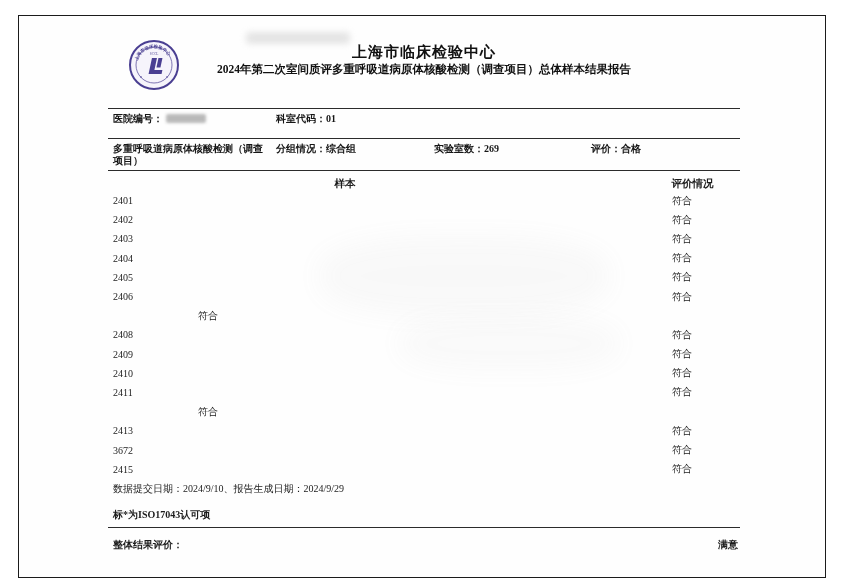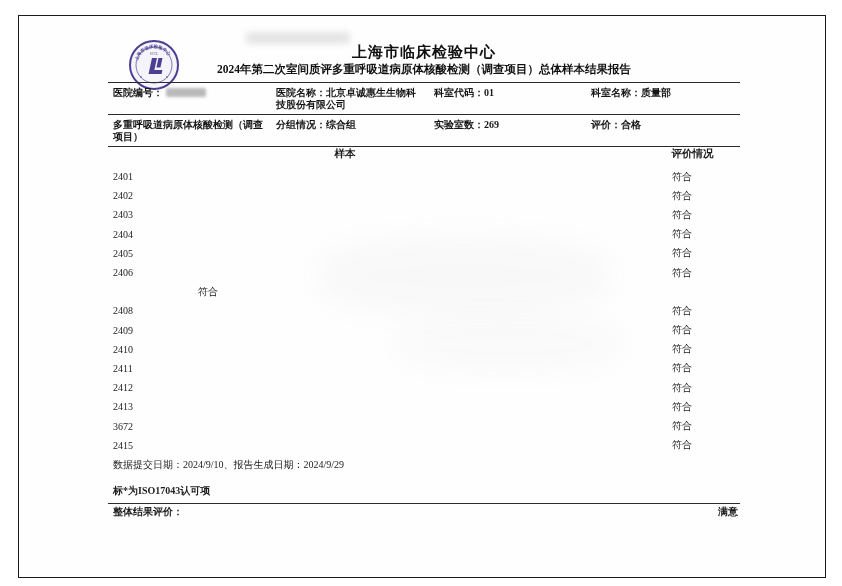--- a/index.html
+++ b/index.html
@@ -34,48 +34,48 @@
     display:inline-block;width:40px;height:9px;
     background:#a9a9a9;filter:blur(1.6px);opacity:.8;
     border-radius:2px;vertical-align:-1px;margin-left:3px;
   }
   
   .logo{position:absolute;left:109px;top:23px;width:52px;height:52px;}
   .titles{position:absolute;left:89px;top:27px;width:632px;text-align:center;}
   .title{font-size:15px;font-weight:bold;letter-spacing:1px;color:#111;}
   .subtitle{font-size:11.5px;font-weight:bold;margin-top:0;color:#111;}
   
-  .content{position:absolute;left:89px;top:66px;width:632px;}
+  .content{position:absolute;left:89px;top:92px;width:632px;}
   .hrule{border:none;border-top:1.4px solid #2b2b2b;margin:0;}
   .hrule.thin{border-top-width:1px;}
   .info-row{
     display:grid;
     grid-template-columns:163px 158px 157px 154px;
     padding:3px 0 4px 0;
     min-height:22px;
   }
   .info-cell{
     font-size:10px;font-weight:bold;line-height:11.5px;
     padding:1px 6px 0 5px;color:#161616;
   }
   
-  .thead{display:flex;height:20px;align-items:flex-start;gap:21px;}
+  .thead{display:flex;height:20px;align-items:flex-end;gap:21px;}
   .col-sample-h{flex:0 0 474px;text-align:center;font-size:10.5px;font-weight:bold;}
   .col-eval{width:116px;padding-left:42px;text-align:center;font-size:10.5px;}
   .thead .col-eval{font-weight:bold;}
   .trow{display:flex;height:19.2px;align-items:center;}
   .col-sample{flex:0 0 474px;font-size:10px;padding-left:5px;box-sizing:border-box;}
   .trow .col-eval{font-size:10px;}
   
   .dates{margin-top:3px;font-size:10px;font-weight:normal;padding-left:5px;height:14px;}
   .note{margin-top:12px;font-size:10px;font-weight:bold;padding-left:5px;height:14px;}
   .hrule.bottom{margin-top:5px;}
   .overall{
     display:flex;justify-content:space-between;align-items:center;
-    font-size:10px;font-weight:bold;
+    margin-top:9px;font-size:10px;font-weight:bold;
     padding:0 2px 0 5px;height:16px;
   }
 </style>
 </head>
 <body>
 
 <div class="page">
 
   <div class="smudge smudge-top"></div>
   <div class="watermark wm1"></div>
@@ -104,23 +104,21 @@
   <div class="titles">
     <div class="title">上海市临床检验中心</div>
     <div class="subtitle">2024年第二次室间质评多重呼吸道病原体核酸检测（调查项目）总体样本结果报告</div>
   </div>
 
   <div class="content">
     <hr class="hrule">
 
     <div class="info-row">
       <div class="info-cell"><span>医院编号：</span><span class="redact-blob"></span></div>
-      <div class="info-cell"><span>医院名称：</span><span>北京卓诚惠生生物科技股份有限公司</span></div>
       <div class="info-cell"><span>科室代码：</span><span>01</span></div>
-      <div class="info-cell"><span>科室名称：</span><span>质量部</span></div>
     </div>
 
     <hr class="hrule thin">
 
     <div class="info-row">
       <div class="info-cell"><span>多重呼吸道病原体核酸检测（调查项目）</span></div>
       <div class="info-cell"><span>分组情况：</span><span>综合组</span></div>
       <div class="info-cell"><span>实验室数：</span><span>269</span></div>
       <div class="info-cell"><span>评价：</span><span>合格</span></div>
     </div>
@@ -169,21 +167,20 @@
       </div>
     <div class="trow">
         <div class="col-sample">2410</div>
         <div class="col-eval">符合</div>
       </div>
     <div class="trow">
         <div class="col-sample">2411</div>
         <div class="col-eval">符合</div>
       </div>
     <div class="trow">
-        <div class="col-sample">2412</div>
         <div class="col-eval">符合</div>
       </div>
     <div class="trow">
         <div class="col-sample">2413</div>
         <div class="col-eval">符合</div>
       </div>
     <div class="trow">
         <div class="col-sample">3672</div>
         <div class="col-eval">符合</div>
       </div>

